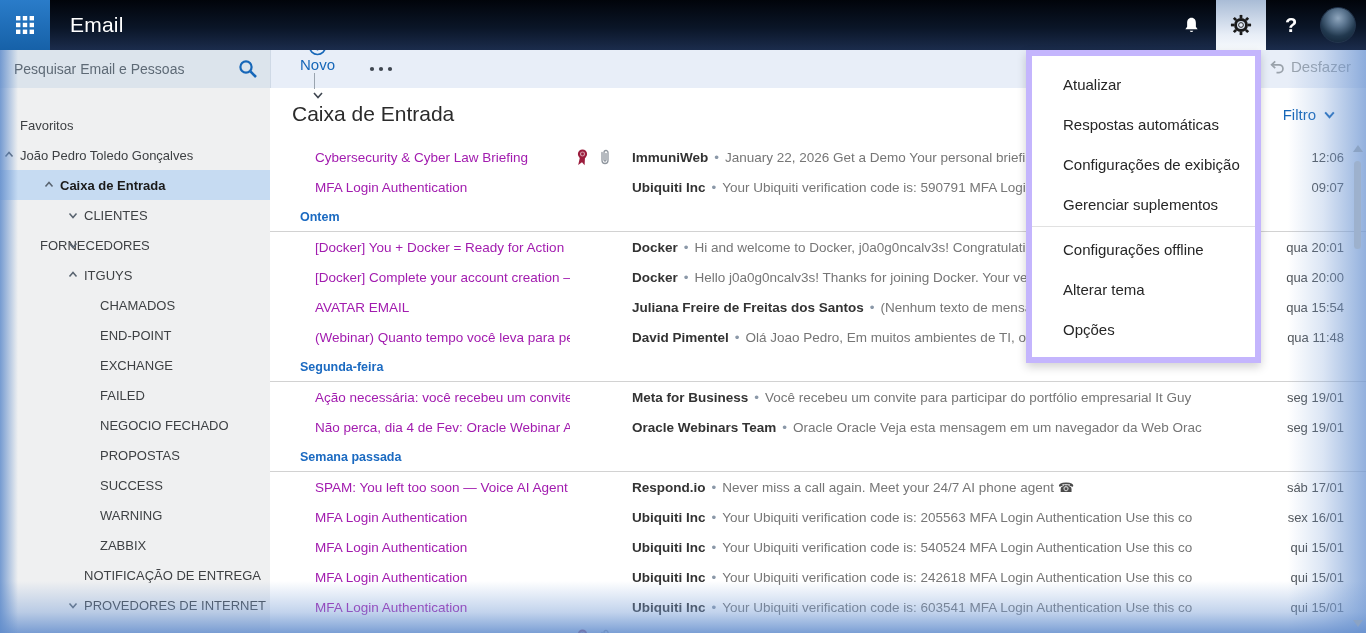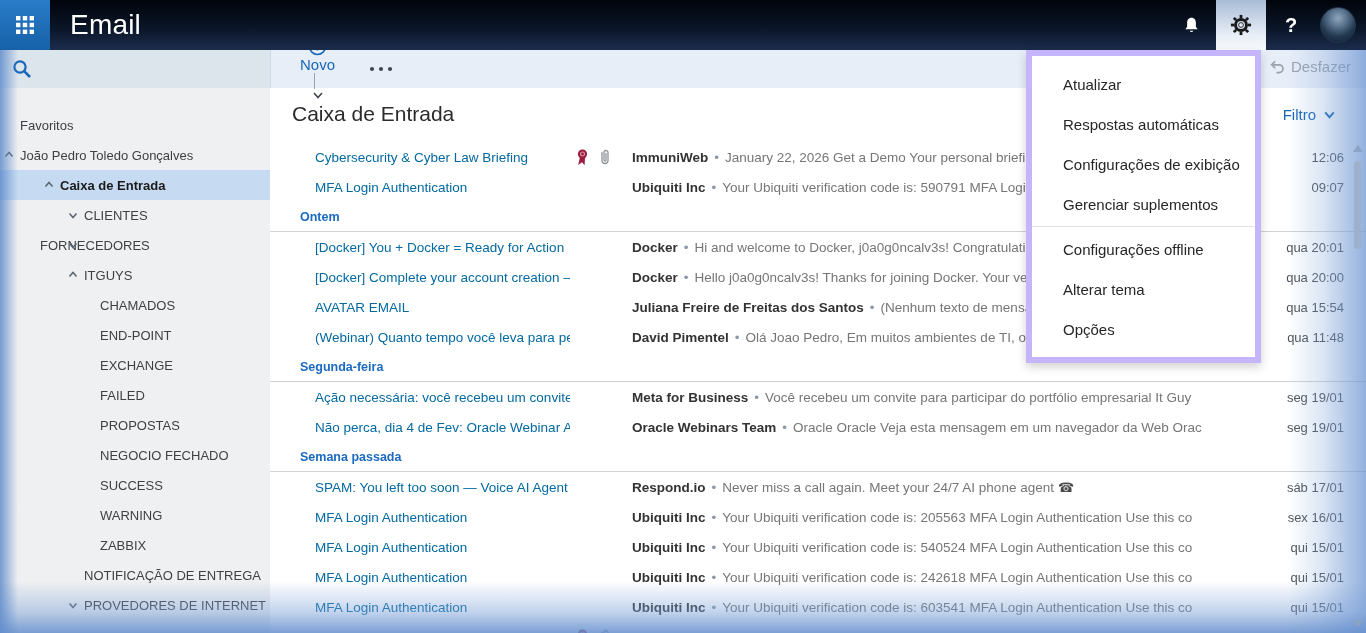--- a/index.html
+++ b/index.html
@@ -3,21 +3,21 @@
 <meta charset="utf-8">
 <style>
   * { margin:0; padding:0; box-sizing:border-box; }
   html,body { width:1366px; height:633px; overflow:hidden; font-family:"Liberation Sans", sans-serif; background:#fff; }
   #stage { position:relative; width:1366px; height:633px; overflow:hidden; }
 
   
   .topbar { position:absolute; left:0; top:0; width:1366px; height:50px;
     background:linear-gradient(180deg,#01040a 0%,#0a1527 55%,#1b2c4c 100%); display:flex; align-items:center; z-index:40; }
   .appgrid-btn { width:50px; height:50px; background:linear-gradient(180deg,#2a7cc9,#1661a8); display:flex; align-items:center; justify-content:center; cursor:pointer; }
-  .app-title { color:#fff; font-size:28px; margin-left:20px; font-weight:400; letter-spacing:.2px; }
+  .app-title { color:#fff; font-size:21px; margin-left:20px; font-weight:400; letter-spacing:.2px; }
   .topbar-right { position:absolute; right:0; top:0; height:50px; display:flex; align-items:center; }
   .tb-btn { width:50px; height:50px; display:flex; align-items:center; justify-content:center; cursor:pointer; }
   .tb-btn.gear-active { background:linear-gradient(180deg,#a9bcd6 0%,#e8eef7 70%,#f7fafd 100%); }
   .tb-btn.gear-active svg line, .tb-btn.gear-active svg circle { stroke:#1a1a1a; }
   .help-glyph { color:#fff; font-size:20px; font-weight:700; }
   .avatar { width:36px; height:36px; border-radius:50%; margin:0 10px 0 4px;
     background:radial-gradient(circle at 50% 30%, #8fa6bd 0%, #5d7791 28%, #22394f 62%, #0d1d30 100%); cursor:pointer; border:1px solid #23354d; }
 
   
   .row2 { position:absolute; left:0; top:50px; width:1366px; height:38px; z-index:5; }
@@ -42,21 +42,21 @@
   .sidebar-pad { height:22px; }
 
   
   .main { position:absolute; left:270px; top:88px; width:1096px; height:545px; background:#fff; overflow:hidden; }
   .list-head { position:relative; height:54px; }
   .list-title { position:absolute; left:22px; top:14px; font-size:21px; color:#2b2b2b; font-weight:400; }
   .filter-btn { position:absolute; right:30px; top:18px; display:flex; align-items:center; cursor:pointer; }
   .filter-label { color:#1767b8; font-size:15px; margin-right:7px; }
   .group-header { height:30px; display:flex; align-items:center; padding-left:30px; color:#1b6ac1; font-size:12.5px; font-weight:700; border-bottom:1px solid #d2d2d2; }
   .mail-row { height:30px; display:flex; align-items:center; cursor:pointer; }
-  .mr-subject { flex:0 0 255px; margin-left:45px; font-size:13.5px; color:#0369a1; white-space:nowrap; overflow:hidden; }
+  .mr-subject { flex:0 0 255px; margin-left:45px; font-size:13.5px; color:#a21caf; white-space:nowrap; overflow:hidden; }
   .mr-icons { flex:0 0 62px; display:flex; align-items:center; gap:10px; padding-left:6px; }
   .mr-content { flex:1; font-size:13.5px; color:#767676; white-space:nowrap; overflow:hidden; }
   .mr-sender { color:#333; font-weight:700; }
   .mr-bullet { color:#8b98a8; margin:0 6px; }
   .mr-phone { color:#4a4a4a; font-size:13px; margin-left:4px; }
   .mr-date { flex:0 0 92px; text-align:right; font-size:13px; color:#4f5357; margin-right:22px; white-space:nowrap; }
 
   
   .menu { position:absolute; left:1026px; top:50px; width:235px; background:#fff; border:6px solid #c4b5fd; box-shadow:0 4px 9px rgba(0,0,0,.18); z-index:60; padding:8px 0; }
   .menu-item { height:40px; display:flex; align-items:center; padding-left:31px; font-size:15px; color:#262626; cursor:pointer; white-space:nowrap; }
@@ -118,20 +118,21 @@
       </div>
       <div class="tb-btn">
         <span class="help-glyph">?</span>
       </div>
       <div class="avatar"></div>
     </div>
   </div>
 
   <div class="row2">
     <div class="search-area">
+      <input class="search-input" type="text" placeholder="Pesquisar Email e Pessoas" style="">
       <div class="search-btn">
         <svg width="22" height="22" viewBox="0 0 22 22">
           <circle cx="9" cy="9" r="5.6" fill="none" stroke="#1767b8" stroke-width="2.2"></circle>
           <line x1="13.4" y1="13.4" x2="19" y2="19" stroke="#1767b8" stroke-width="2.6"></line>
         </svg>
       </div>
     </div>
     <div class="toolbar">
       <div class="new-btn">
         <svg width="19" height="19" viewBox="0 0 20 20">
@@ -215,24 +216,24 @@
         <div class="folder-item">
           <span class="folder-label" style="margin-left: 100px;">END-POINT</span>
         </div>
         <div class="folder-item">
           <span class="folder-label" style="margin-left: 100px;">EXCHANGE</span>
         </div>
         <div class="folder-item">
           <span class="folder-label" style="margin-left: 100px;">FAILED</span>
         </div>
         <div class="folder-item">
+          <span class="folder-label" style="margin-left: 100px;">NEGOCIO FECHADO</span>
+        </div>
+        <div class="folder-item">
           <span class="folder-label" style="margin-left: 100px;">PROPOSTAS</span>
-        </div>
-        <div class="folder-item">
-          <span class="folder-label" style="margin-left: 100px;">NEGOCIO FECHADO</span>
         </div>
         <div class="folder-item">
           <span class="folder-label" style="margin-left: 100px;">SUCCESS</span>
         </div>
         <div class="folder-item">
           <span class="folder-label" style="margin-left: 100px;">WARNING</span>
         </div>
         <div class="folder-item">
           <span class="folder-label" style="margin-left: 100px;">ZABBIX</span>
         </div>

